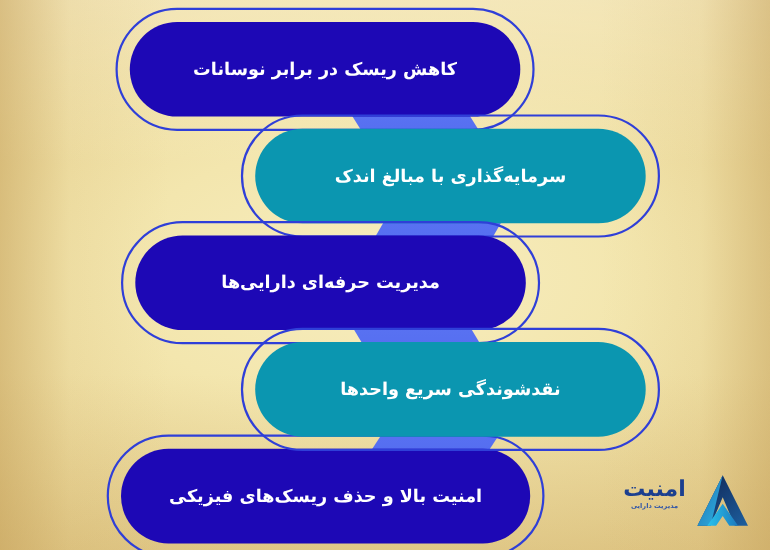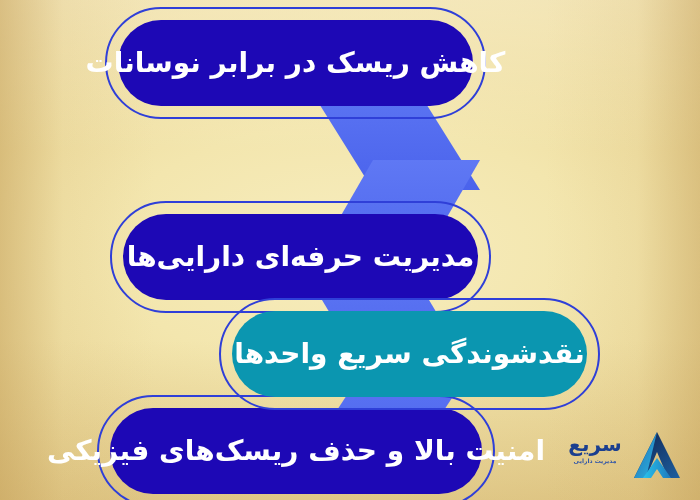--- a/index.html
+++ b/index.html
@@ -53,21 +53,21 @@
     inset: 0;
     border-radius: 999px;
     display: flex;
     align-items: center;
     justify-content: center;
     box-sizing: border-box;
     padding: 0 30px;
   }
   .pill-label {
     color: #ffffff;
-    font-size: 28px;
+    font-size: 16px;
     font-weight: bold;
     letter-spacing: 0.2px;
     white-space: nowrap;
     direction: rtl;
     text-align: center;
     line-height: 1.15;
   }
 
   
   #logo {
@@ -136,20 +136,26 @@
     <polygon points="480,355 373,355 298,470 405,470" fill="url(#ribbonGrad)"></polygon>
   </svg>
 
   <div class="pill-wrap" style="left:118px; top:20px; width:355px;">
     <div class="pill-outline"></div>
     <div class="pill" style="background:#1d08b5;">
       <span class="pill-label">کاهش ریسک در برابر نوسانات</span>
     </div>
   </div>
 
+  <div class="pill-wrap" style="left:232px; top:117px; width:355px;">
+    <div class="pill-outline"></div>
+    <div class="pill" style="background:#0b96b0;">
+      <span class="pill-label">سرمایه‌گذاری با مبالغ اندک</span>
+    </div>
+  </div>
 
   <div class="pill-wrap" style="left:123px; top:214px; width:355px;">
     <div class="pill-outline"></div>
     <div class="pill" style="background:#1d08b5;">
       <span class="pill-label">مدیریت حرفه‌ای دارایی‌ها</span>
     </div>
   </div>
 
   <div class="pill-wrap" style="left:110px; top:408px; width:372px;">
     <div class="pill-outline"></div>
@@ -183,18 +189,18 @@
       </defs>
 
       <path d="M27 4 L50 50 L38 50 L27 24 L16 50 L4 50 Z" fill="url(#mk1)"></path>
 
       <path d="M27 4 L16 50 L4 50 Z" fill="url(#mk2)"></path>
 
       <path d="M27 30 L41 50 L33 50 L27 41 L21 50 L13 50 Z" fill="url(#mk3)"></path>
     </svg>
 
     <div id="logo-text-block">
-      <div id="logo-name">سریع</div>
+      <div id="logo-name">امنیت</div>
       <div id="logo-tagline">مدیریت دارایی</div>
     </div>
   </div>
 
 </div>
 
 </body></html>

